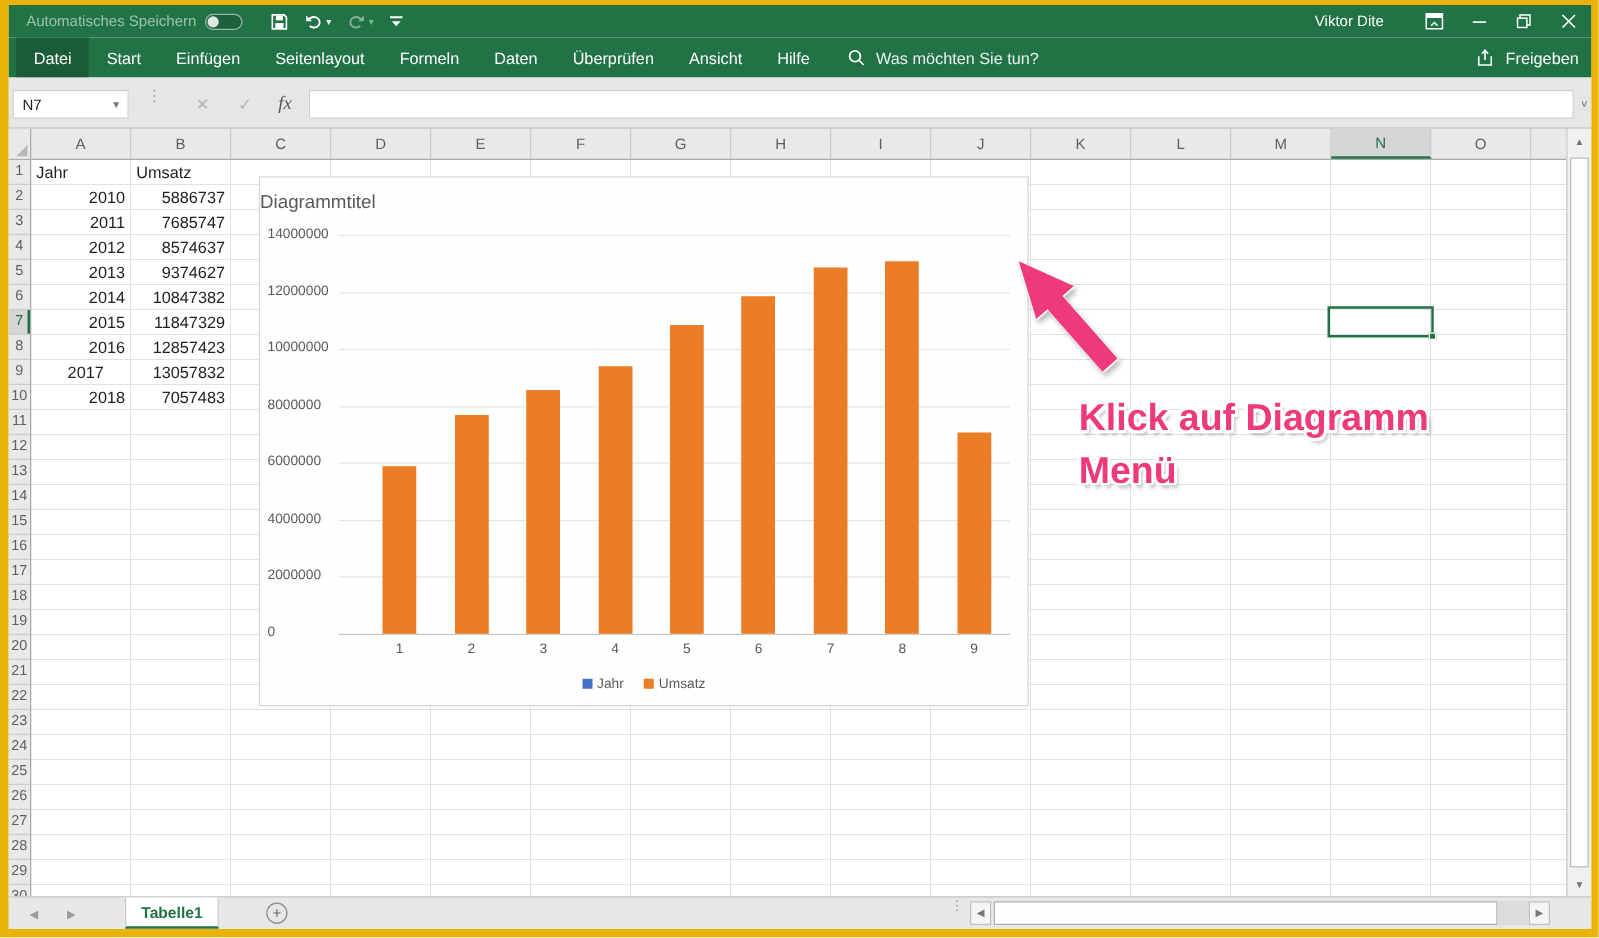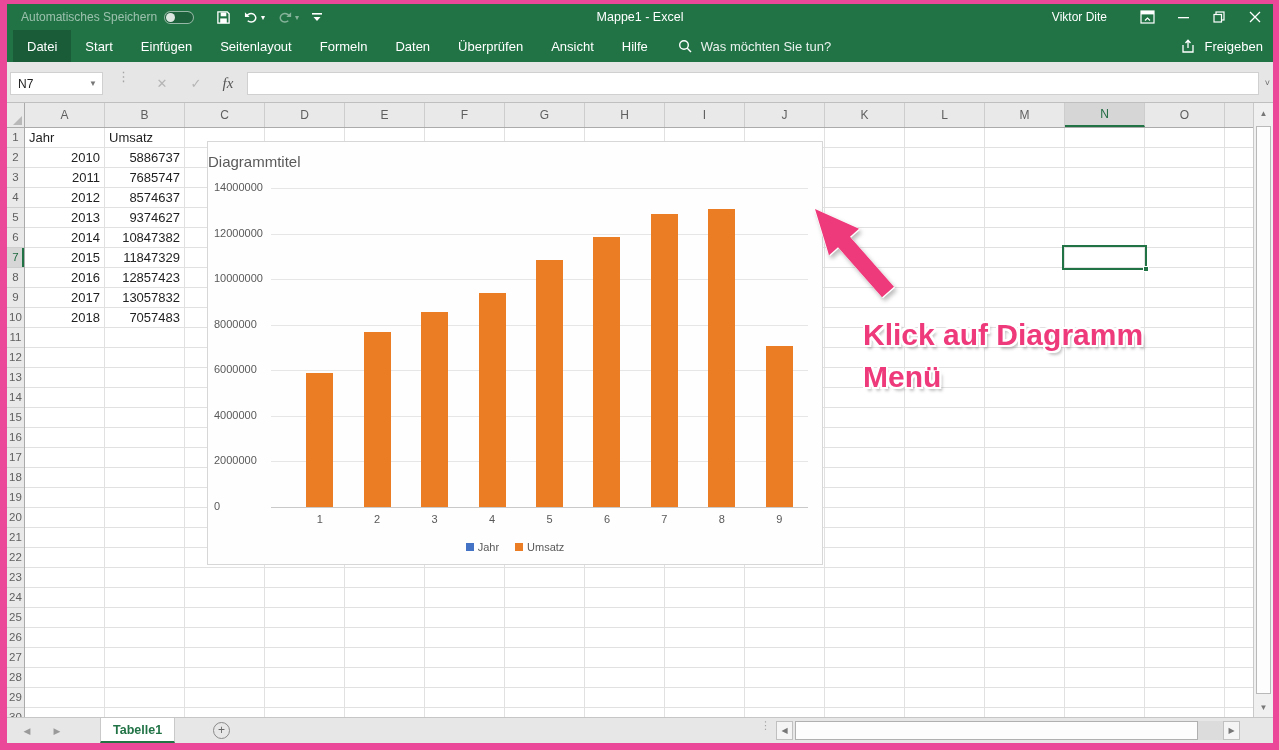--- a/index.html
+++ b/index.html
@@ -1,19 +1,19 @@
 <!DOCTYPE html>
 <html><head>
 <meta charset="utf-8">
 <style>
   * { margin:0; padding:0; box-sizing:border-box; }
   html,body { width:1279px; height:750px; }
   body { font-family:"Liberation Sans", sans-serif; overflow:hidden; }
 
-  .frame { position:relative; width:1279px; height:750px; background:#ec4899; }
+  .frame { position:relative; width:1279px; height:750px; background:#eab308; }
   .window { position:absolute; left:7px; top:4px; width:1266px; height:739px; background:#fff; }
 
   
   .titlebar { position:absolute; left:0; top:0; width:1266px; height:26px; background:#217346; display:flex; align-items:center; color:#fff; font-size:12px; }
   .autosave { display:flex; align-items:center; margin-left:14px; color:rgba(255,255,255,.55); white-space:nowrap; }
   .toggle-pill { position:relative; width:30px; height:13px; border:1px solid rgba(255,255,255,.55); border-radius:7px; margin-left:7px; background:rgba(0,0,0,.15); }
   .toggle-knob { position:absolute; left:1px; top:1px; width:9px; height:9px; border-radius:50%; background:rgba(255,255,255,.85); }
   .qat { display:flex; align-items:center; gap:4px; margin-left:18px; }
   .qat .qbtn { display:flex; align-items:center; padding:0 4px; height:22px; }
   .qat svg { display:block; }
@@ -134,21 +134,20 @@
             </svg>
           <span class="qcaret">▾</span>
         </div>
         <div class="qbtn">
           <svg width="12" height="14" viewBox="0 0 12 14">
               <rect x="1" y="3" width="10" height="1.6" fill="#fff"></rect>
               <path d="M2.5 7 L9.5 7 L6 11 Z" fill="#fff"></path>
             </svg>
         </div>
       </div>
-      <div class="tb-title">Mappe1 - Excel</div>
       <div class="tb-right">
         <span class="tb-user">Viktor Dite</span>
         <div class="winbtn">
           <svg width="15" height="14" viewBox="0 0 15 14">
               <rect x="1" y="1" width="13" height="12" fill="none" stroke="#fff" stroke-width="1.2"></rect>
               <rect x="1" y="1" width="13" height="3.4" fill="#fff"></rect>
               <path d="M5 10.5 L7.5 8 L10 10.5" fill="none" stroke="#fff" stroke-width="1.2"></path>
             </svg>
         </div>
         <div class="winbtn">
@@ -348,21 +347,21 @@
         <div class="cell num" style="left: 19px; top: 60px; width: 78px;">2012</div>
         <div class="cell num" style="left: 99px; top: 60px; width: 78px;">8574637</div>
         <div class="cell num" style="left: 19px; top: 80px; width: 78px;">2013</div>
         <div class="cell num" style="left: 99px; top: 80px; width: 78px;">9374627</div>
         <div class="cell num" style="left: 19px; top: 100px; width: 78px;">2014</div>
         <div class="cell num" style="left: 99px; top: 100px; width: 78px;">10847382</div>
         <div class="cell num" style="left: 19px; top: 120px; width: 78px;">2015</div>
         <div class="cell num" style="left: 99px; top: 120px; width: 78px;">11847329</div>
         <div class="cell num" style="left: 19px; top: 140px; width: 78px;">2016</div>
         <div class="cell num" style="left: 99px; top: 140px; width: 78px;">12857423</div>
-        <div class="cell num" style="left: 19px; top: 160px; width: 78px;">2017</div>
+        <div class="cell num" style="left: 2px; top: 160px; width: 78px;">2017</div>
         <div class="cell num" style="left: 99px; top: 160px; width: 78px;">13057832</div>
         <div class="cell num" style="left: 19px; top: 180px; width: 78px;">2018</div>
         <div class="cell num" style="left: 99px; top: 180px; width: 78px;">7057483</div>
       </div>
 
     <div class="vscroll">
       <div class="vsa" style="top:0;">▲</div>
       <div class="vthumb"></div>
       <div class="vsa" style="top:594px;">▼</div>
     </div>

